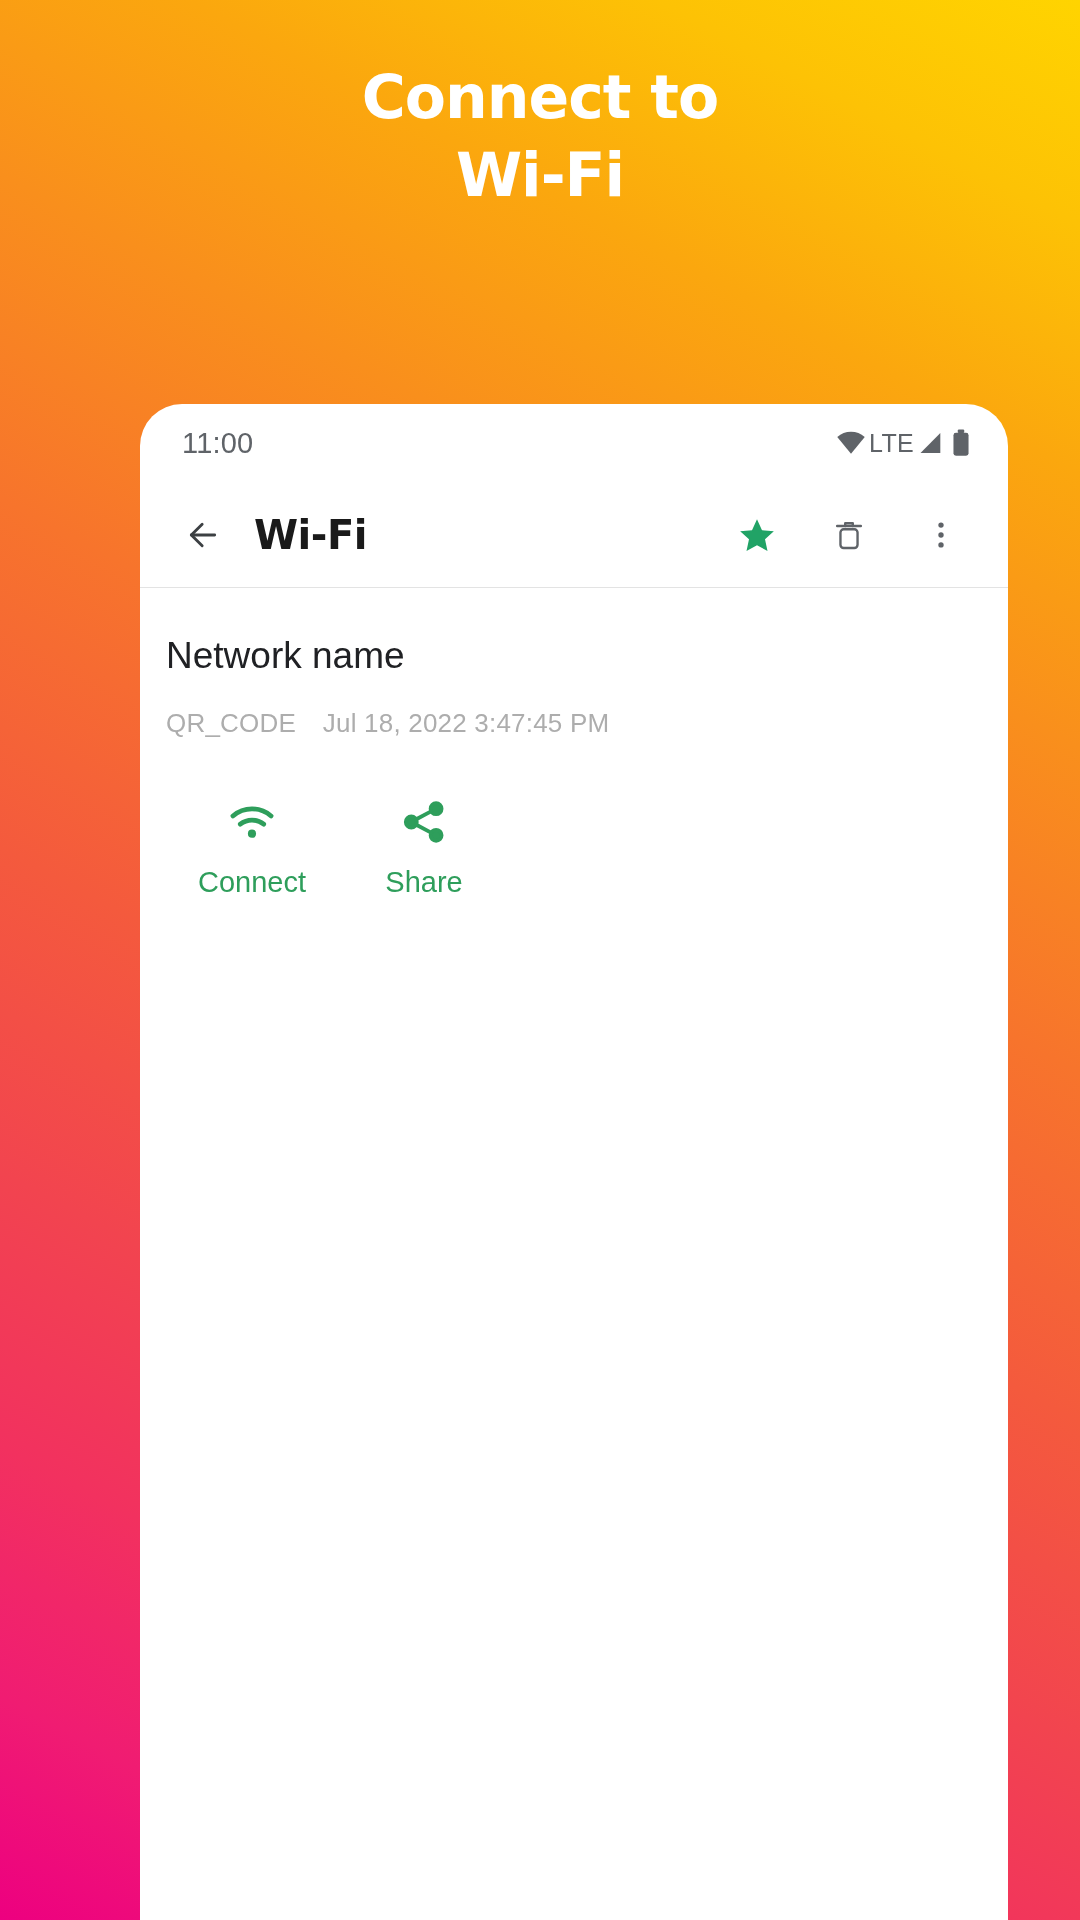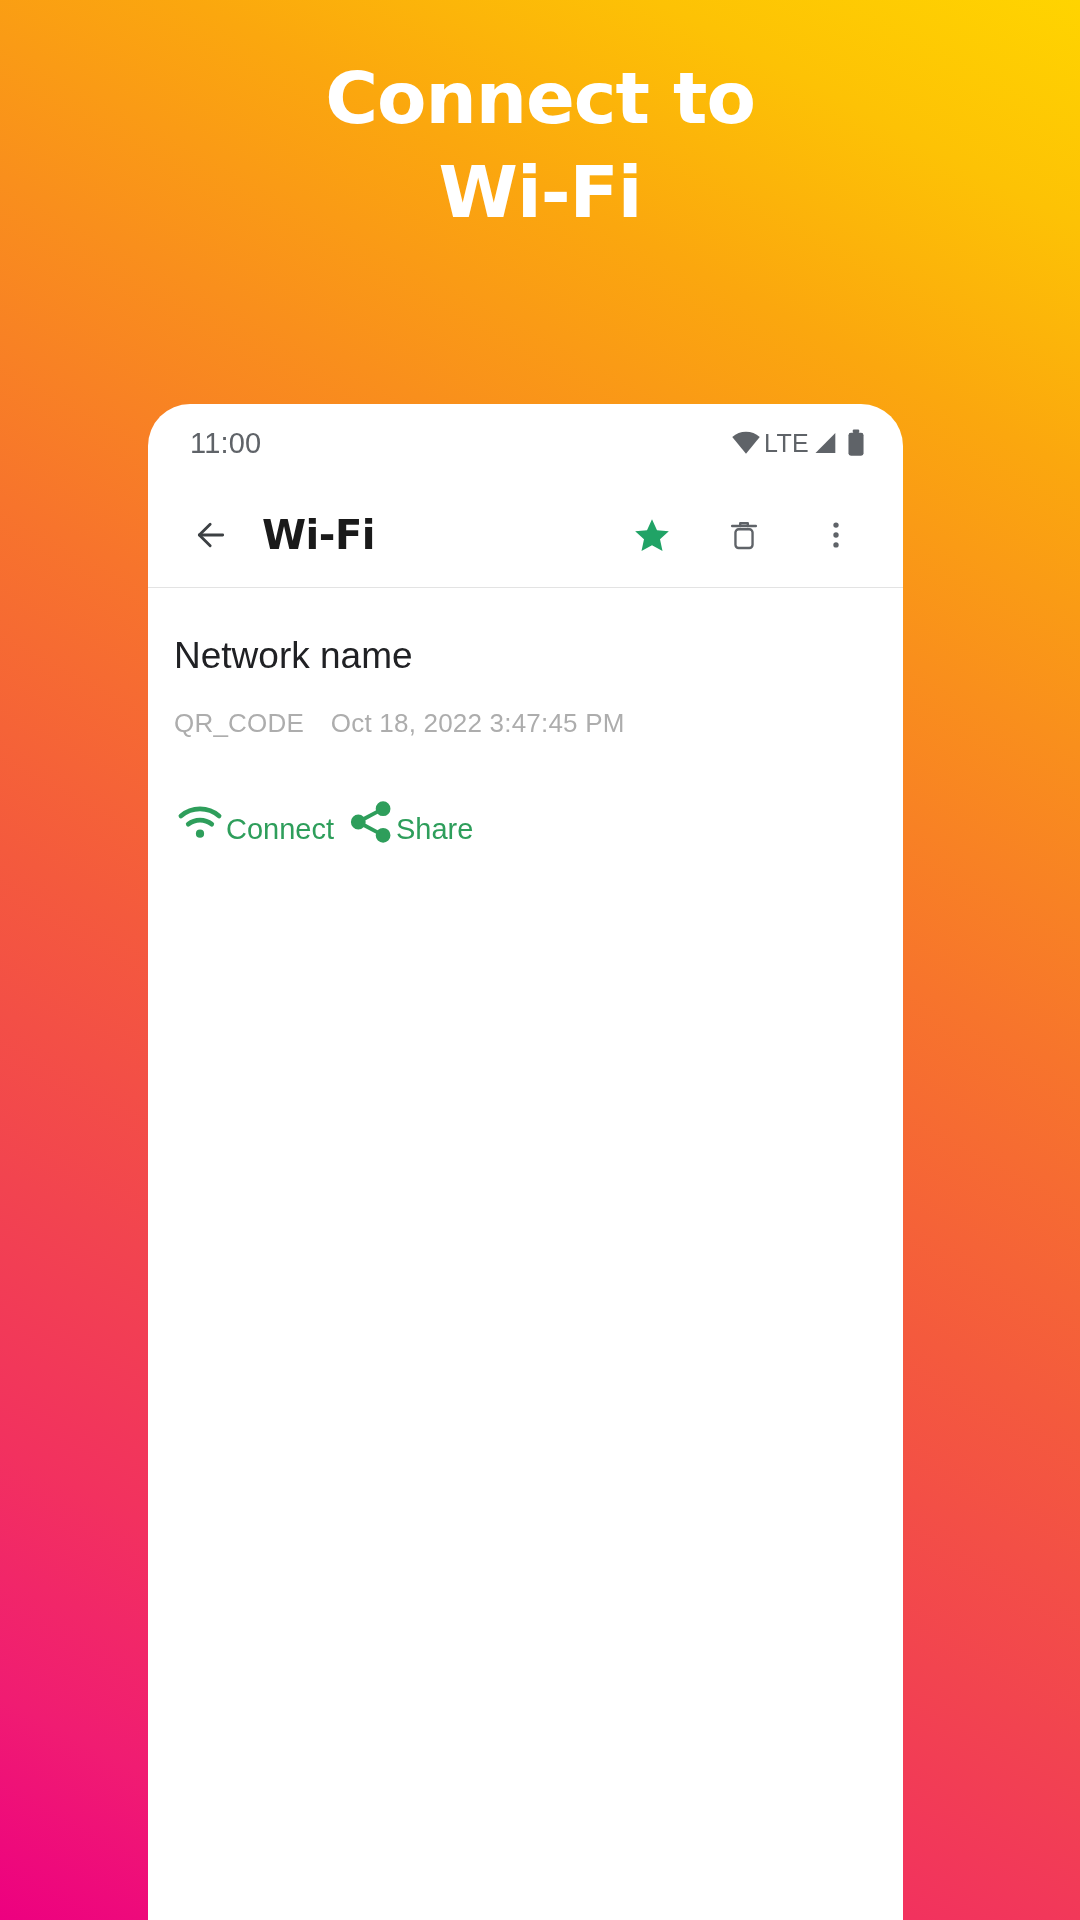--- a/index.html
+++ b/index.html
@@ -20,37 +20,37 @@
         #F7742C 57%,
         #F98F1C 70%,
         #FBA70E 81%,
         #FDC205 91%,
         #FFD400 100%);
   }
 
   
   .headline {
     position:absolute;
-    top:52px; left:0; right:0;
+    top:58px; left:0; right:0;
     text-align:center;
     color:#ffffff;
     font-weight:bold;
-    font-size:72px;
+    font-size:60px;
     line-height:1.30;
     letter-spacing:-1px;
     font-family:"DejaVu Sans", sans-serif;
   }
   .headline .l1 { display:block; }
   .headline .l2 { display:block; }
 
   
   .phone {
     position:absolute;
-    left:148px; top:404px;
-    width:755px; height:1516px;
+    left:140px; top:404px;
+    width:868px; height:1516px;
     background:#ffffff;
     border-radius:42px 42px 0 0;
     overflow:hidden;
   }
 
   
   .statusbar {
     position:relative;
     height:78px;
     padding:0 34px 0 42px;
@@ -118,21 +118,21 @@
 
   
   .actions {
     margin-top:54px;
     display:flex;
     align-items:flex-start;
   }
   .action {
     width:172px;
     display:flex;
-    flex-direction:row;
+    flex-direction:column;
     align-items:center;
     text-align:center;
   }
   .action .glyph {
     height:58px;
     display:flex;
     align-items:center;
     justify-content:center;
   }
   .action .lbl {
@@ -219,21 +219,21 @@
   </div>
 
   <div class="content">
     <div class="net-lines">
       <div>Network name</div>
     </div>
 
     <div class="meta">
       <span>QR_CODE</span>
       <span class="sep"></span>
-      <span>Oct 18, 2022 3:47:45 PM</span>
+      <span>Jul 18, 2022 3:47:45 PM</span>
     </div>
 
     <div class="actions">
 
       <div class="action">
         <span class="glyph">
           <svg class="ic" width="52" height="52" viewBox="0 0 24 24" fill="none" stroke="#2E9E5B" stroke-width="2.2" stroke-linecap="round">
             <path d="M3.2 9.2a13.5 13.5 0 0 1 17.6 0"></path>
             <path d="M6.6 13a8.6 8.6 0 0 1 10.8 0"></path>
             <circle cx="12" cy="17.4" r="1.9" fill="#2E9E5B" stroke="none"></circle>

